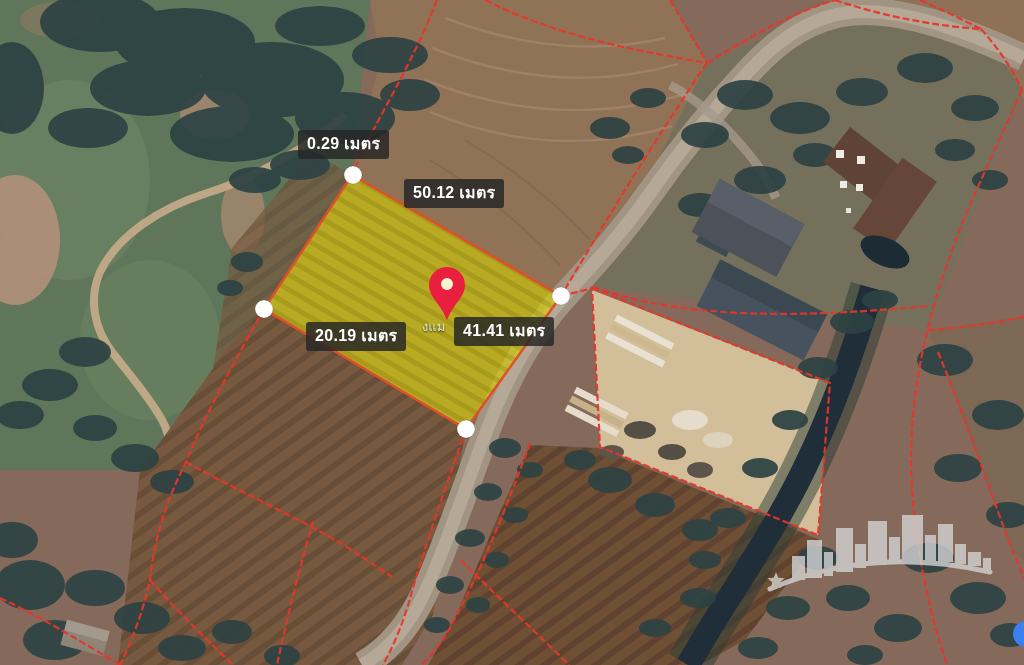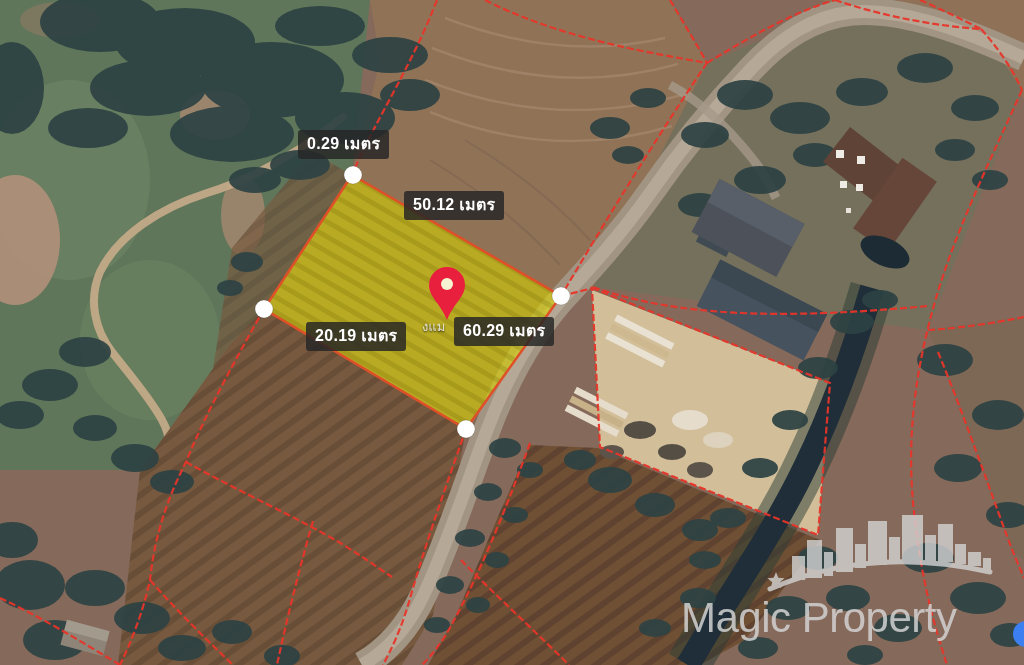--- a/index.html
+++ b/index.html
@@ -294,21 +294,20 @@
       <rect x="955" y="544" width="11" height="20"></rect>
       <rect x="968" y="552" width="13" height="14"></rect>
       <rect x="983" y="558" width="8" height="12"></rect>
     </g>
   </g>
 </svg>
 
 <div class="place-fragment" style="left:422px;top:316px;">งแม</div>
 
 <div class="mlabel" style="left:298px;top:130px;">0.29 เมตร</div>
-<div class="mlabel" style="left:404px;top:191px;">50.12 เมตร</div>
+<div class="mlabel" style="left:404px;top:179px;">50.12 เมตร</div>
 <div class="mlabel" style="left:306px;top:322px;">20.19 เมตร</div>
-<div class="mlabel" style="left:454px;top:317px;">60.29 เมตร</div>
-
-<div class="watermark-text">Magic Property</div>
+<div class="mlabel" style="left:454px;top:317px;">41.41 เมตร</div>
+
 
 <div class="blue-dot"></div>
 
 </div>
 
 </body></html>

